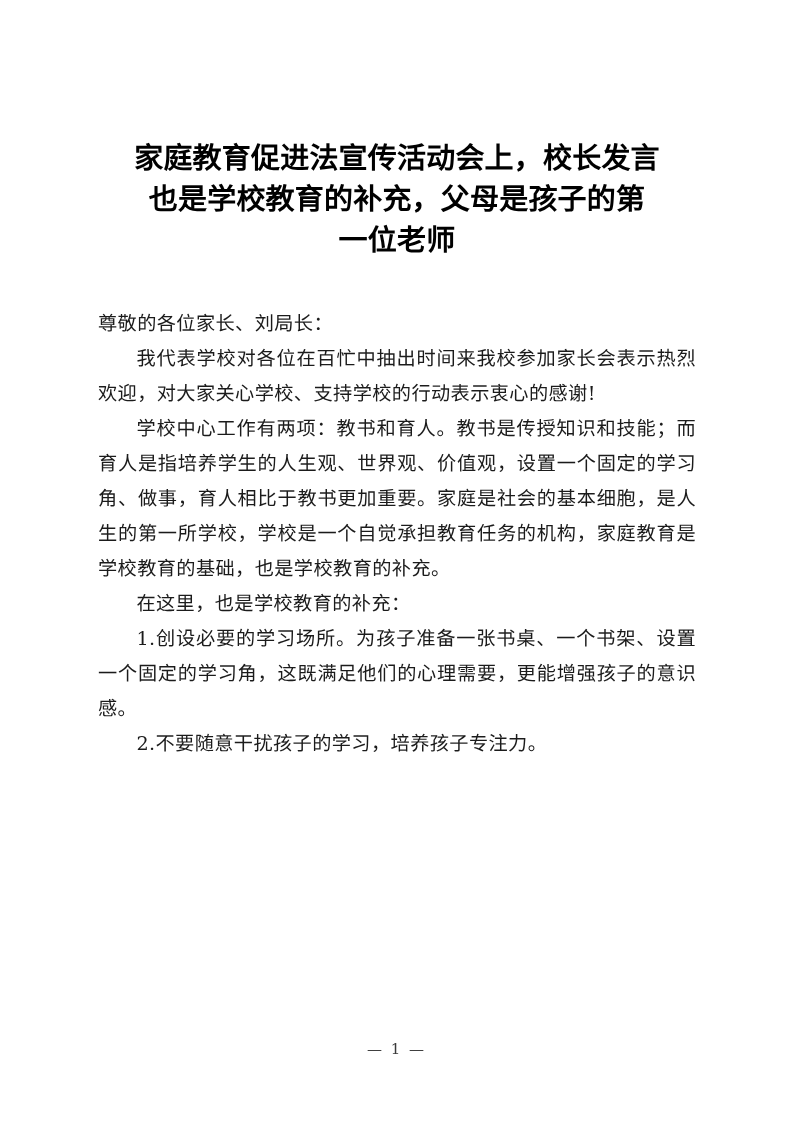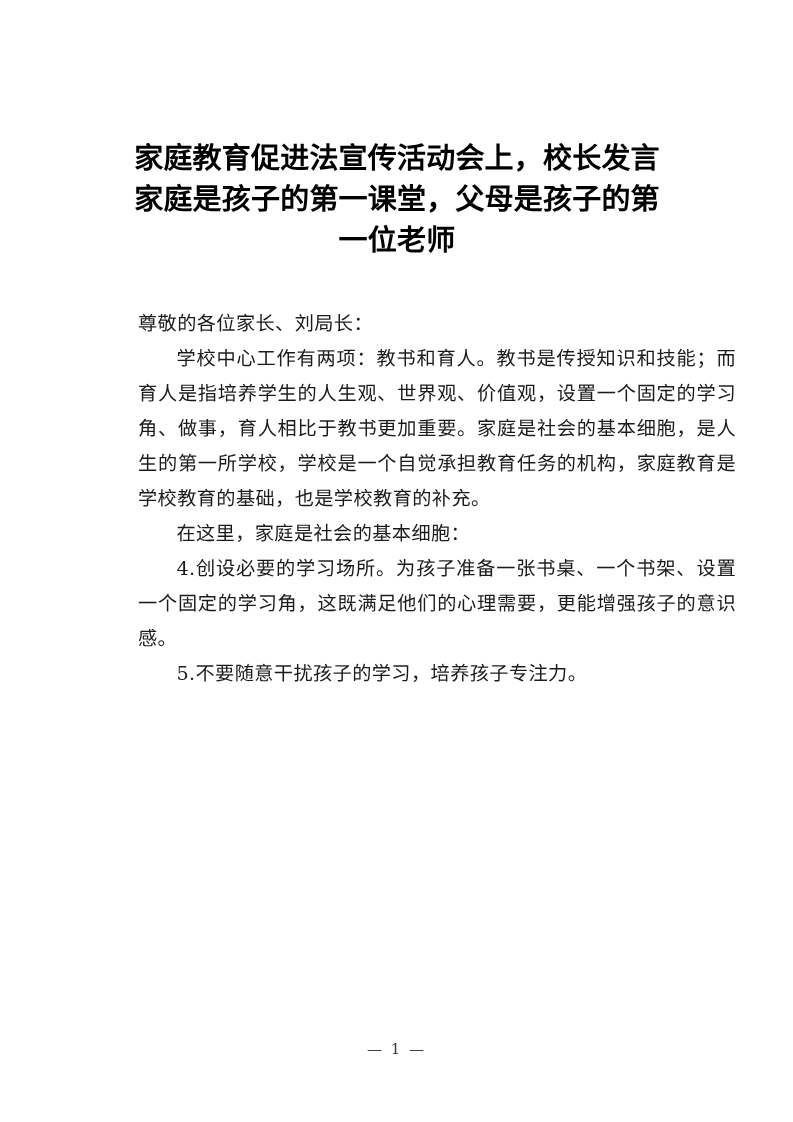--- a/index.html
+++ b/index.html
@@ -56,21 +56,20 @@
     position: absolute;
     left: 98px;
     top: 306px;
     width: 598px;
     font-family: "DejaVu Serif", "Liberation Serif", serif;
     font-size: 19.2px;
     line-height: 35px;
     color: #1b1b1b;
     text-align: justify;
     text-justify: inter-ideograph;
-    margin-left: 40px;
   }
 
   .para {
     margin: 0;
     padding: 0;
     text-indent: 2em;
     text-align: justify;
     text-justify: inter-ideograph;
     word-break: break-all;
     letter-spacing: 0.4px;
@@ -92,27 +91,28 @@
     letter-spacing: 2px;
   }
 </style>
 </head>
 <body>
 
 <div class="page">
 
   <div class="doc-title">
     <span class="tline">家庭教育促进法宣传活动会上，校长发言</span>
-    <span class="tline">家庭是孩子的第一课堂，父母是孩子的第</span>
+    <span class="tline">也是学校教育的补充，父母是孩子的第</span>
     <span class="tline center-short">一位老师</span>
   </div>
 
   <div class="body-text">
     <p class="para no-indent">尊敬的各位家长、刘局长：</p>
+    <p class="para">我代表学校对各位在百忙中抽出时间来我校参加家长会表示热烈欢迎，对大家关心学校、支持学校的行动表示衷心的感谢!</p>
     <p class="para">学校中心工作有两项：教书和育人。教书是传授知识和技能；而育人是指培养学生的人生观、世界观、价值观，设置一个固定的学习角、做事，育人相比于教书更加重要。家庭是社会的基本细胞，是人生的第一所学校，学校是一个自觉承担教育任务的机构，家庭教育是学校教育的基础，也是学校教育的补充。</p>
-    <p class="para">在这里，家庭是社会的基本细胞：</p>
-    <p class="para">4.创设必要的学习场所。为孩子准备一张书桌、一个书架、设置一个固定的学习角，这既满足他们的心理需要，更能增强孩子的意识感。</p>
-    <p class="para">5.不要随意干扰孩子的学习，培养孩子专注力。</p>
+    <p class="para">在这里，也是学校教育的补充：</p>
+    <p class="para">1.创设必要的学习场所。为孩子准备一张书桌、一个书架、设置一个固定的学习角，这既满足他们的心理需要，更能增强孩子的意识感。</p>
+    <p class="para">2.不要随意干扰孩子的学习，培养孩子专注力。</p>
   </div>
 
   <div class="page-footer">— 1 —</div>
 
 </div>
 
 </body></html>

